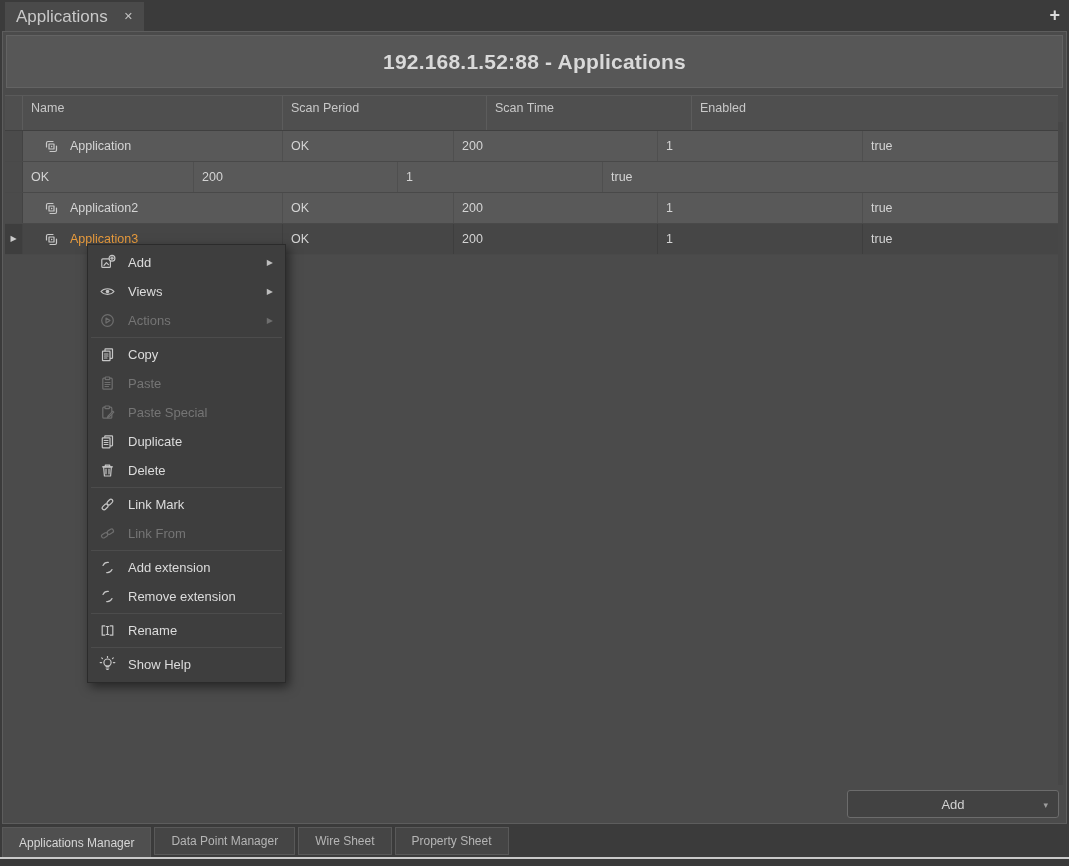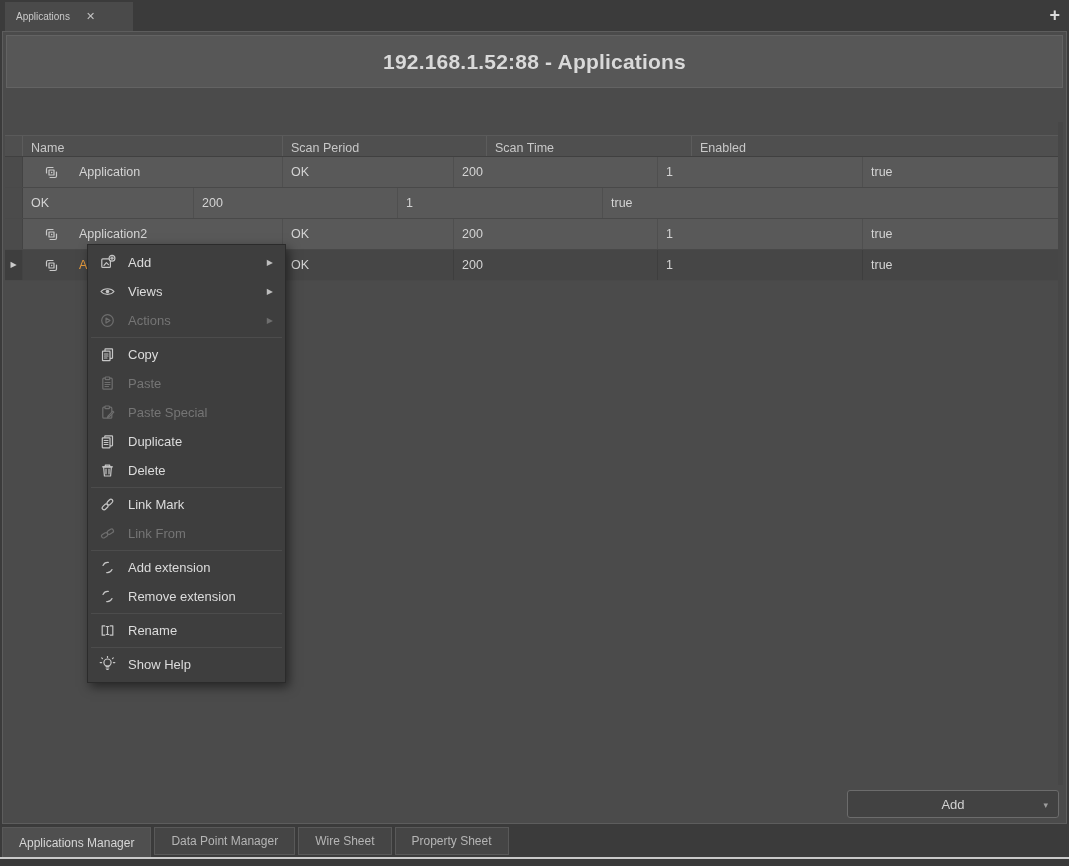--- a/index.html
+++ b/index.html
@@ -10,52 +10,52 @@
     font-family: "Liberation Sans", "DejaVu Sans", sans-serif;
     overflow: hidden;
   }
 
   
   .topbar { position: absolute; left: 0; top: 0; width: 100%; height: 31px; background: #3B3B3B; }
   .doc-tab {
     position: absolute; left: 5px; top: 2px; height: 29px; min-width: 128px;
     background: #4A4A4A; display: flex; align-items: center; padding: 0 11px;
   }
-  .doc-tab-label { font-size: 10px; color: #C9C9C9; }
+  .doc-tab-label { font-size: 17px; color: #C9C9C9; }
   .doc-tab-close { margin-left: 16px; font-size: 11px; font-weight: bold; color: #C2C2C2; }
   .new-tab { position: absolute; right: 9px; top: 3px; font-size: 18px; font-weight: bold; color: #DADADA; line-height: 24px; }
 
   
   .panel {
     position: absolute; left: 2px; top: 31px; width: 1065px; height: 793px;
     background: #4B4B4B; border: 1px solid #5D5D5D;
   }
   .titlebar {
     position: absolute; left: 3px; top: 3px; right: 3px; height: 53px;
     background: #575757; border: 1px solid #636363;
     display: flex; align-items: center; justify-content: center;
   }
   .titlebar-text { font-size: 21px; color: #D9D9D9; letter-spacing: 0.2px; font-weight: bold; }
 
   
   .grid { position: absolute; left: 2px; top: 63px; width: 1053px; }
-  .grid-header { display: flex; height: 22px; background: #4F4F4F; border-top: 1px solid #5A5A5A; border-bottom: 1px solid #404040; margin-top: 40px; }
+  .grid-header { display: flex; height: 36px; background: #4F4F4F; border-top: 1px solid #5A5A5A; border-bottom: 1px solid #404040; }
   .hcell { font-size: 12.5px; color: #C8C8C8; line-height: 25px; padding-left: 8px; border-right: 1px solid #5C5C5C; }
   .hcell.c-gutter { padding: 0; }
   .c-gutter { width: 18px; }
   .c-name { width: 260px; }
   .c-status { width: 171px; }
   .c-scanperiod { width: 204px; }
   .c-scantime { width: 205px; }
   .c-enabled { width: 195px; border-right: none !important; }
 
   .grid-row { display: flex; height: 31px; background: #595959; border-bottom: 1px solid #494949; }
   .cell { font-size: 12.5px; color: #D4D4D4; line-height: 30px; padding-left: 8px; border-right: 1px solid rgba(0,0,0,0.10); }
   .cell.c-gutter { background: #4B4B4B; border-right: 1px solid #434343; padding: 0; display: flex; align-items: center; justify-content: center; }
-  .cell.c-name { padding-left: 20px; display: flex; align-items: center; gap: 19px; }
+  .cell.c-name { padding-left: 20px; display: flex; align-items: center; gap: 10px; }
   .name-icon { width: 17px; height: 17px; color: #C9C9C9; flex: none; }
   .name-icon svg { display: block; }
   .row-marker { font-size: 8px; color: #CCCCCC; display: none; }
   .grid-row.selected { background: #464646; }
   .grid-row.selected .cell.c-gutter { background: #3E3E3E; }
   .grid-row.selected .name-label { color: #E89B3D; text-align: right; }
   .grid-row.selected .row-marker { display: block; }
 
   .table-bottom { position: absolute; left: 0; right: 0; top: 753px; height: 1px; background: #3F3F3F; }
   .vscroll { position: absolute; top: 90px; right: 3px; width: 5px; height: 663px; background: #474747; }

